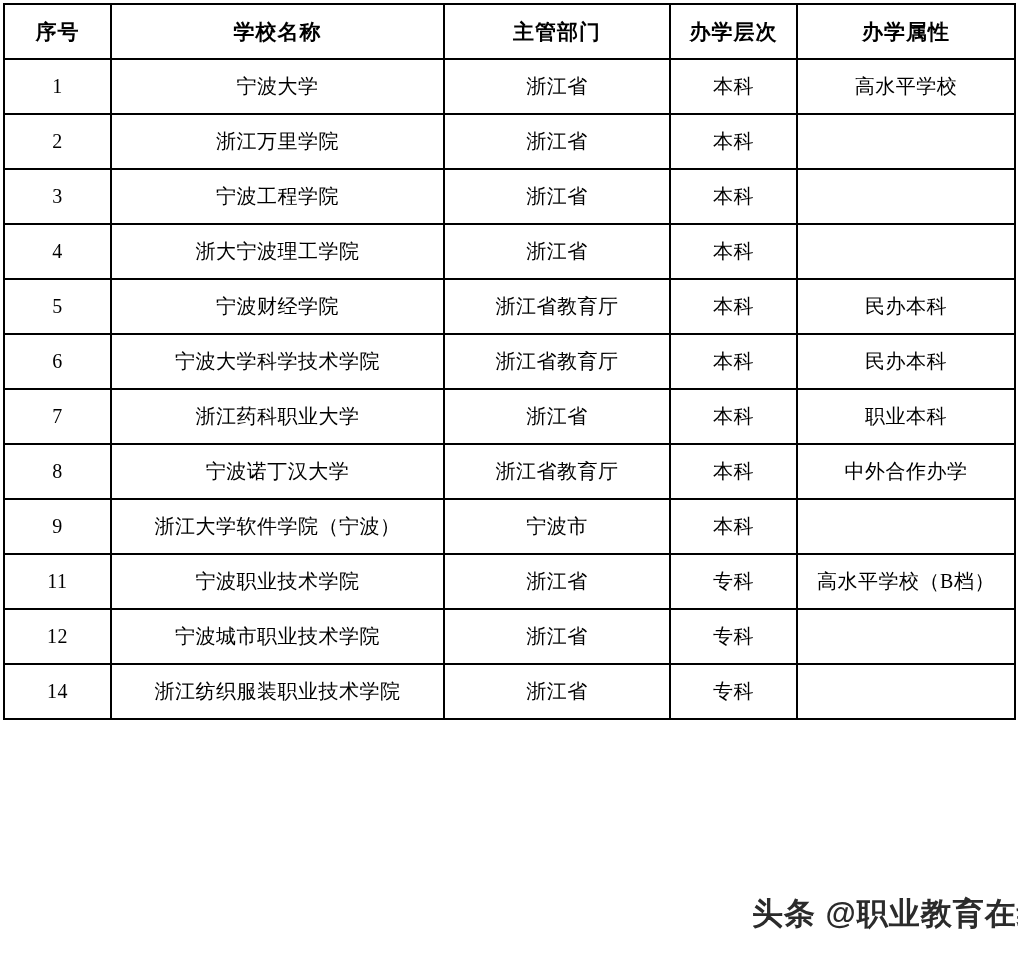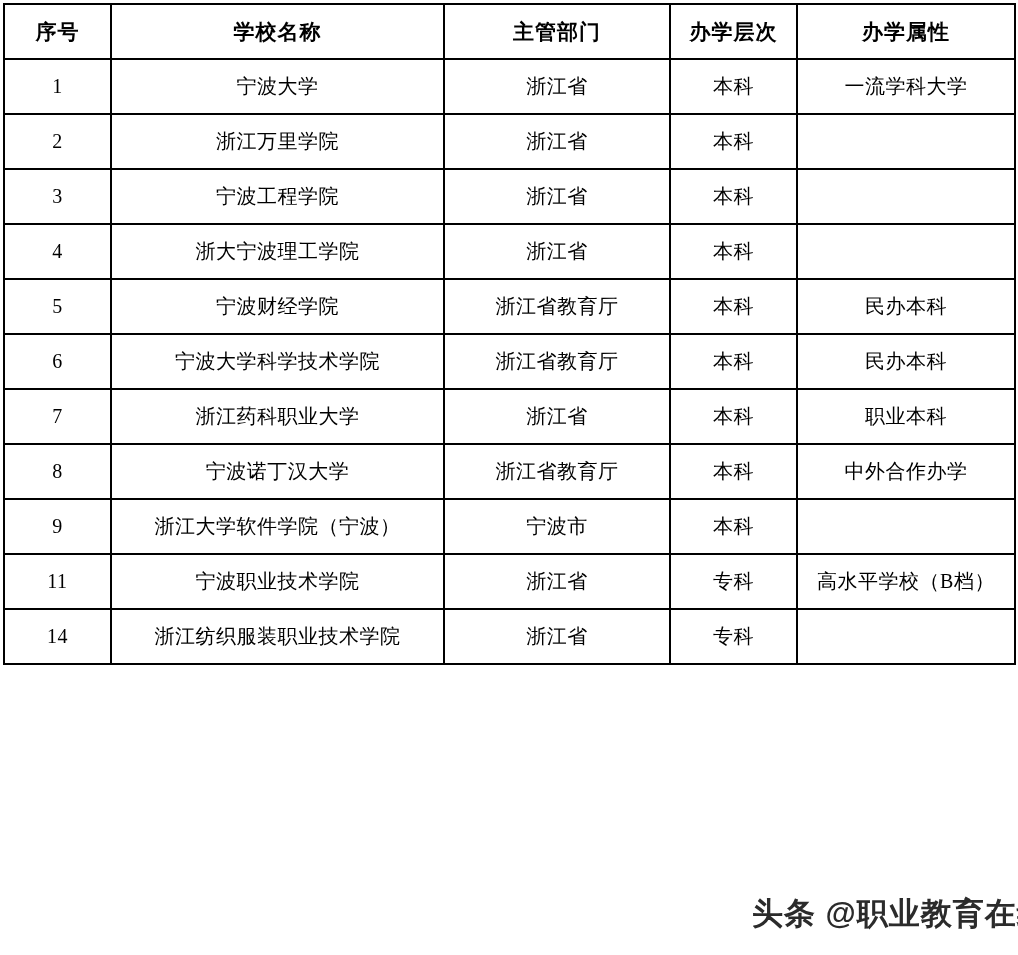--- a/index.html
+++ b/index.html
@@ -81,21 +81,21 @@
         <th>办学层次</th>
         <th>办学属性</th>
       </tr>
     </thead>
     <tbody id="table-body">
         <tr>
           <td>1</td>
           <td>宁波大学</td>
           <td>浙江省</td>
           <td>本科</td>
-          <td>一流学科大学</td>
+          <td>高水平学校</td>
         </tr>
         <tr>
           <td>2</td>
           <td>浙江万里学院</td>
           <td>浙江省</td>
           <td>本科</td>
           <td></td>
         </tr>
         <tr>
           <td>3</td>
@@ -147,20 +147,27 @@
           <td></td>
         </tr>
         <tr>
           <td>11</td>
           <td>宁波职业技术学院</td>
           <td>浙江省</td>
           <td>专科</td>
           <td>高水平学校（B档）</td>
         </tr>
         <tr>
+          <td>12</td>
+          <td>宁波城市职业技术学院</td>
+          <td>浙江省</td>
+          <td>专科</td>
+          <td></td>
+        </tr>
+        <tr>
           <td>14</td>
           <td>浙江纺织服装职业技术学院</td>
           <td>浙江省</td>
           <td>专科</td>
           <td></td>
         </tr>
       </tbody>
   </table>
 
   <div class="watermark">头条 @职业教育在线</div>

